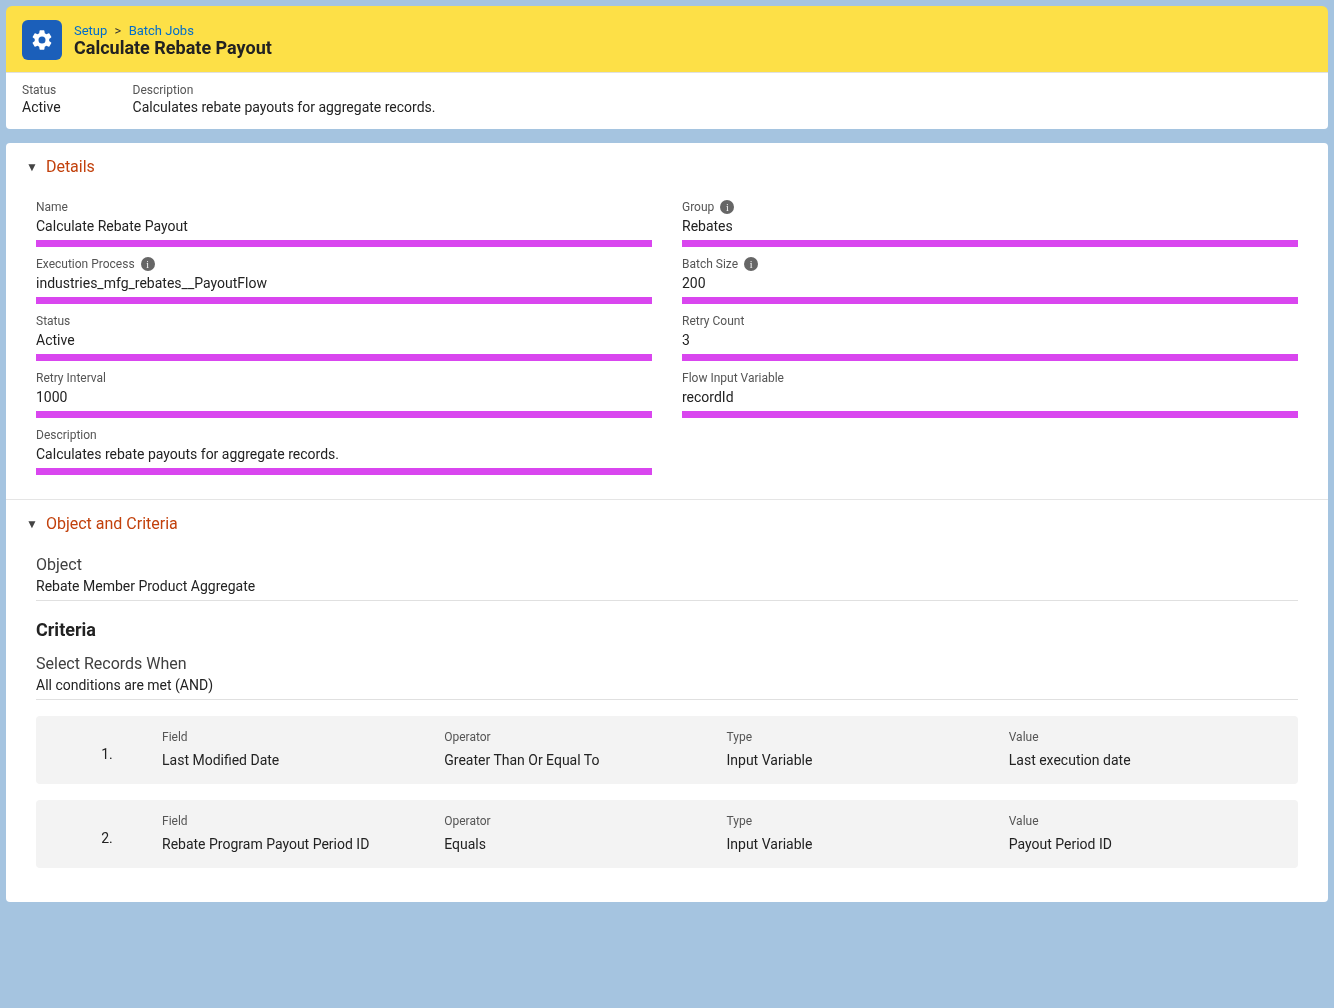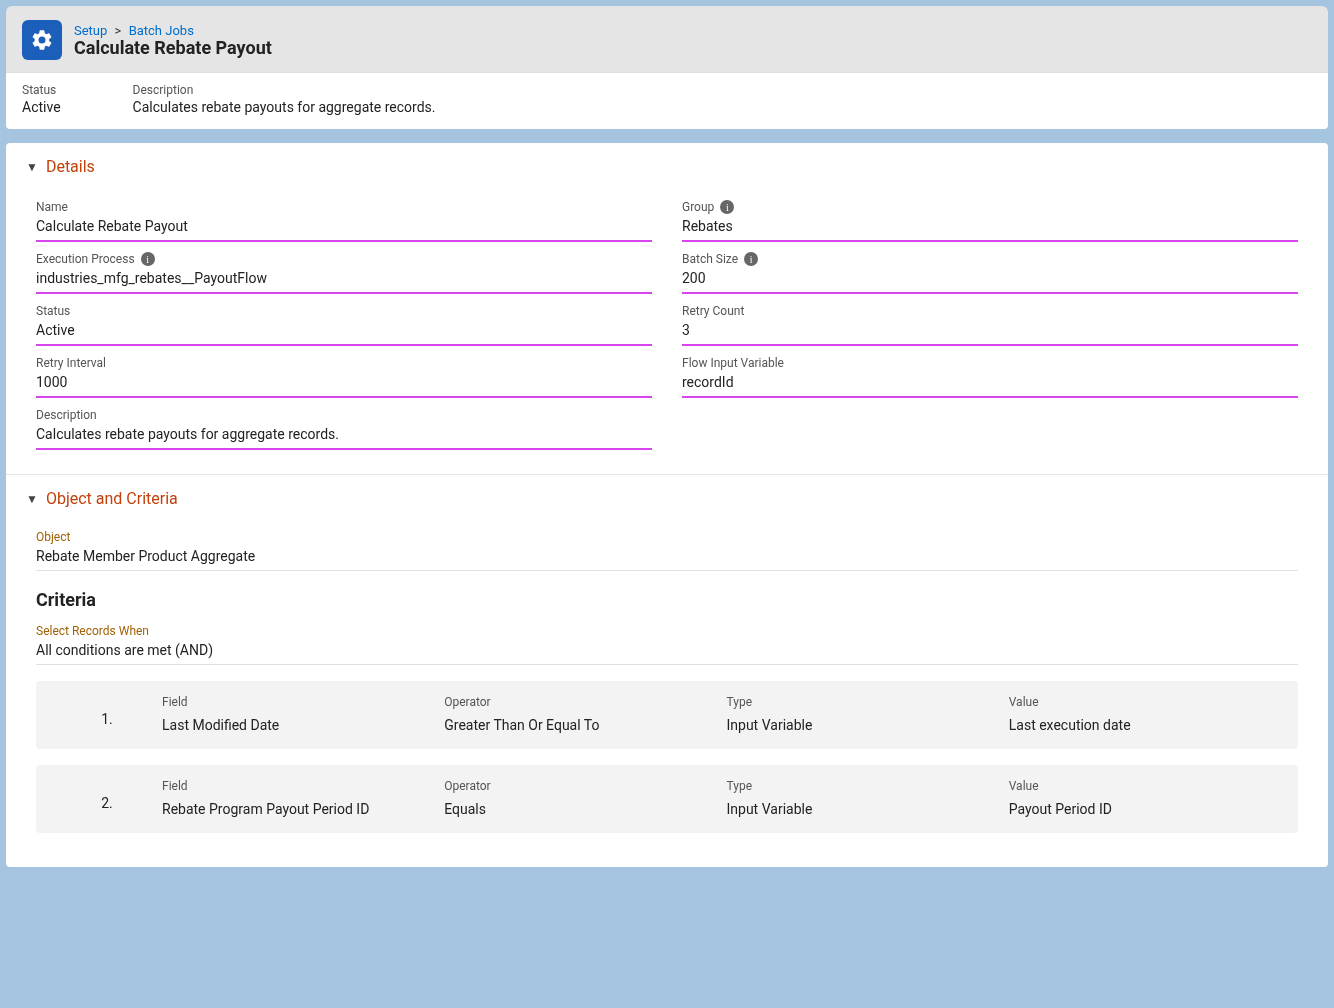--- a/index.html
+++ b/index.html
@@ -16,21 +16,21 @@
   border-radius: 6px;
   height: 100%;
   overflow-y: auto;
 }
 .card {
   background: #fff;
   border-radius: 4px;
   margin: 0 0 14px 0;
 }
 .header-card {
-  background: #e5e5e5;
+  background: #fde047;
   border-radius: 4px 4px 0 0;
   padding: 14px 16px 12px 16px;
   display: flex;
   align-items: center;
   gap: 12px;
   border-bottom: 1px solid #e0e0e0;
 }
 .header-icon {
   width: 40px; height: 40px;
   background: #1b5fba;
@@ -69,21 +69,21 @@
 }
 .section-title { font-size: 16px; color: #c2410c; font-weight: 400; }
 .details-grid {
   display: grid;
   grid-template-columns: 1fr 1fr;
   column-gap: 30px;
   padding: 8px 30px 24px 30px;
 }
 .field {
   padding: 10px 0 6px 0;
-  border-bottom: 2px solid #d946ef;
+  border-bottom: 7px solid #d946ef;
 }
 .field .flabel {
   font-size: 12px;
   color: #555;
   display: flex;
   align-items: center;
   gap: 6px;
 }
 .info-icon {
   display: inline-flex;
@@ -99,21 +99,21 @@
 .section-divider {
   border-top: 1px solid #e5e5e5;
   margin: 0;
 }
 .object-block { padding: 6px 30px 24px 30px; }
 .full-field {
   padding: 10px 0 6px 0;
   border-bottom: 1px solid #e0e0e0;
   margin-bottom: 10px;
 }
-.full-field .flabel { font-size: 12px; color: #a16207; }
+.full-field .flabel { font-size: 16px; color: #404040; }
 .full-field .fvalue { font-size: 14px; color: #222; margin-top: 4px; }
 .criteria-title {
   font-size: 18px; font-weight: 700; color: #222;
   margin: 18px 0 4px 0;
 }
 .criteria-row {
   background: #f3f3f3;
   border-radius: 4px;
   padding: 14px 16px 16px 16px;
   display: flex;

